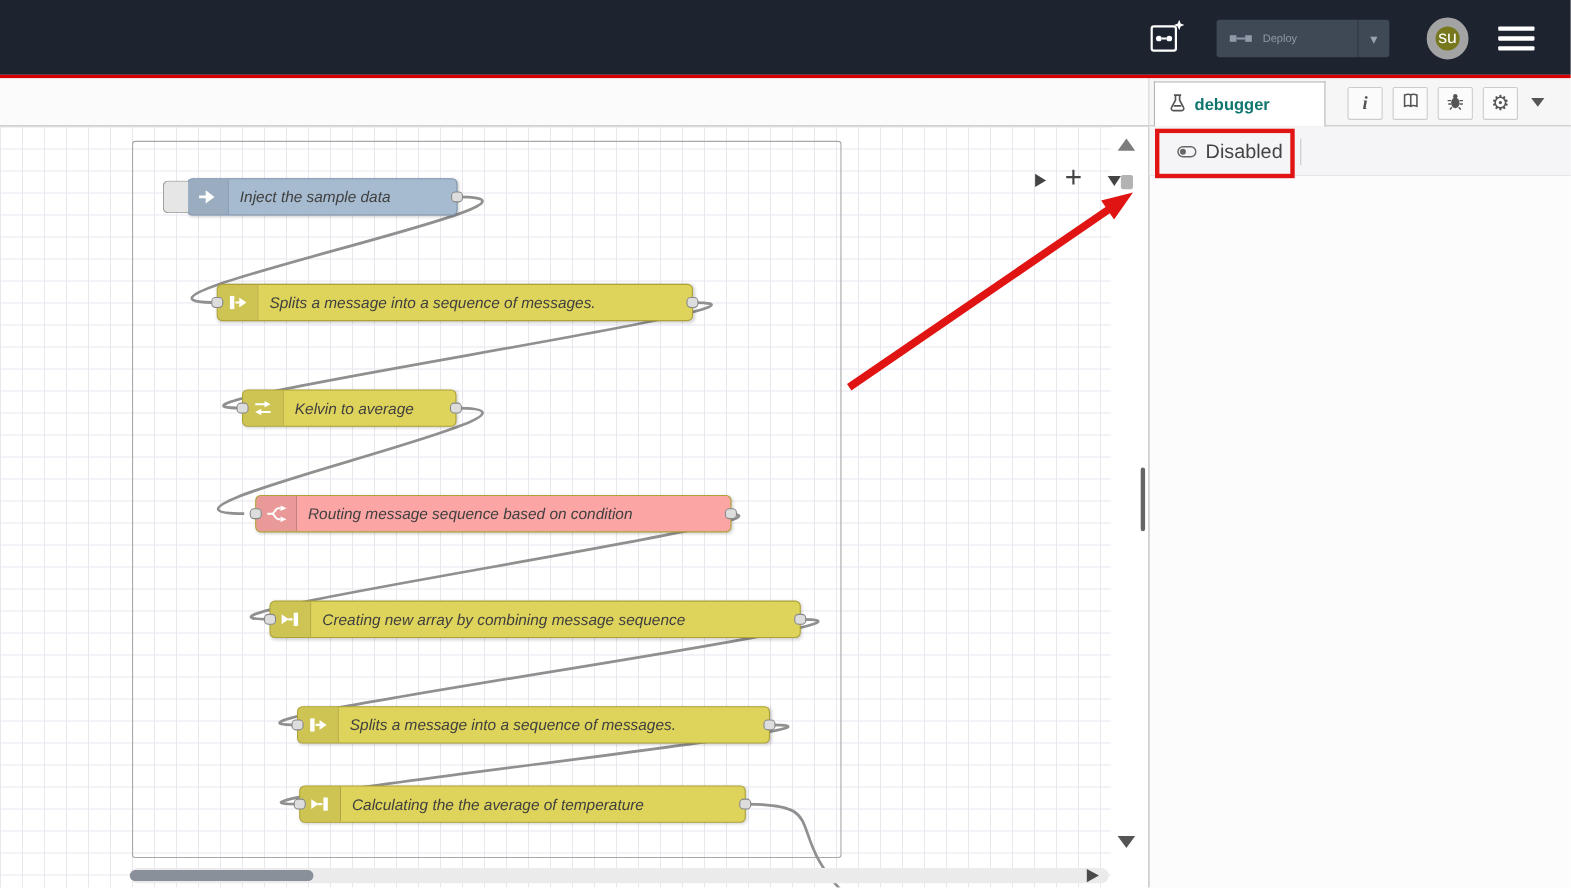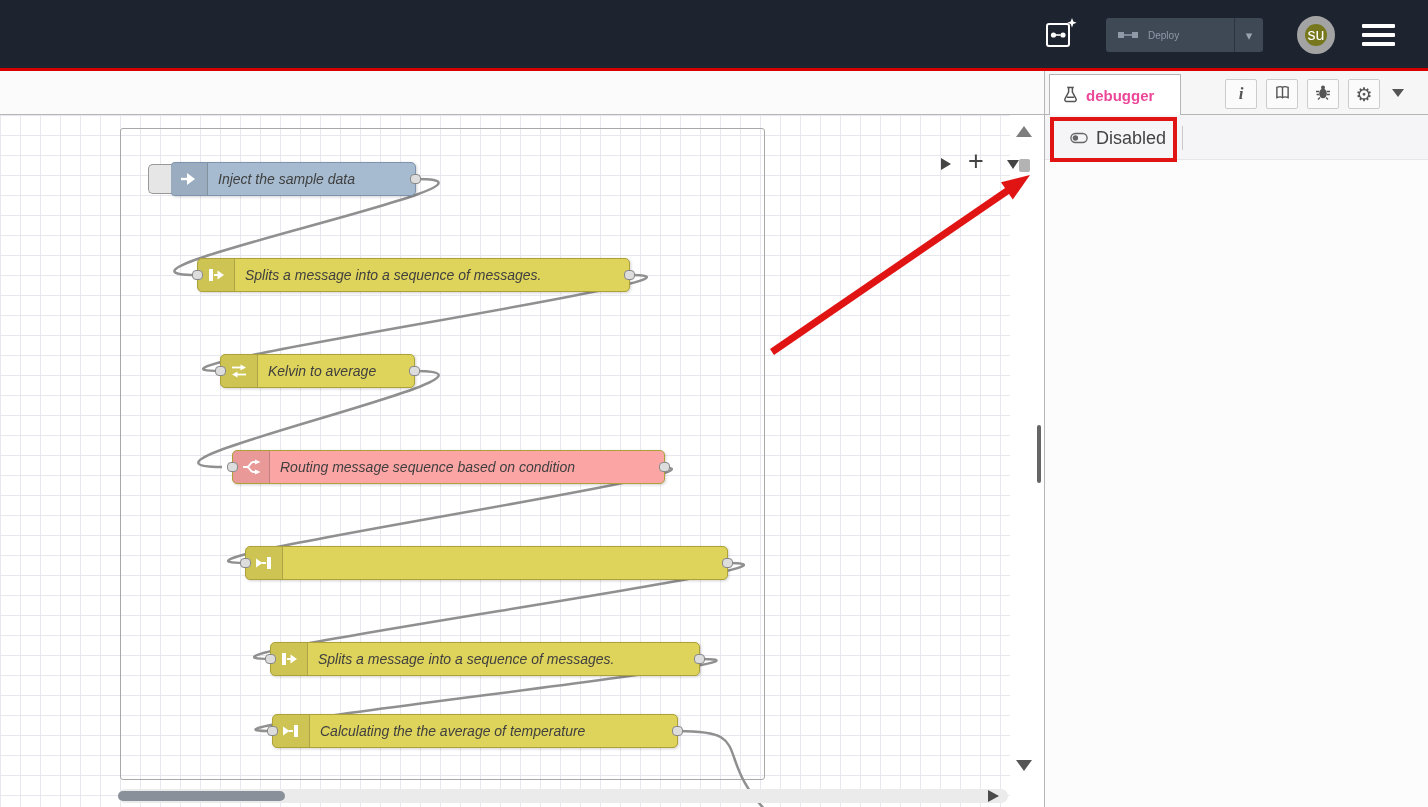--- a/index.html
+++ b/index.html
@@ -46,21 +46,21 @@
   .tri-down{position:absolute;left:1016px;top:645px;width:0;height:0;border-left:8px solid transparent;border-right:8px solid transparent;border-top:11px solid #555;cursor:pointer}
   .vthumb-right{position:absolute;left:1037px;top:310px;width:4px;height:58px;background:#666;border-radius:2px;cursor:pointer}
 
   .hscroll{position:absolute;left:118px;top:789px;width:890px;height:14px;background:#ebebeb;border-radius:7px;z-index:6}
   .hthumb{position:absolute;left:0;top:2px;width:167px;height:10px;background:#8a909a;border-radius:5px;cursor:grab}
   .hs-arrow{position:absolute;left:988px;top:790px;width:0;height:0;border-left:11px solid #4a4a4a;border-top:6px solid transparent;border-bottom:6px solid transparent;z-index:7;cursor:pointer}
 
   
   .sidebar{position:absolute;left:1044px;top:71px;width:384px;height:736px;background:#fcfcfd;border-left:1px solid #b5b5b5}
   .sidebar-tabs{position:absolute;left:0;top:0;width:100%;height:44px;background:#f6f6f6;border-bottom:1px solid #b5b5b5}
-  .side-tab{position:absolute;left:4px;top:3px;width:132px;height:41px;background:#fff;border:1px solid #b5b5b5;border-bottom:none;display:flex;align-items:center;gap:8px;padding-left:13px;font-weight:bold;font-size:15px;color:#ec4899;z-index:2;cursor:pointer}
+  .side-tab{position:absolute;left:4px;top:3px;width:156px;height:41px;background:#fff;border:1px solid #b5b5b5;border-bottom:none;display:flex;align-items:center;gap:8px;padding-left:13px;font-weight:bold;font-size:15px;color:#0f766e;z-index:2;cursor:pointer}
   .side-btn{position:absolute;top:8px;width:32px;height:30px;background:#fbfbfb;border:1px solid #ccc;border-radius:2px;display:flex;align-items:center;justify-content:center;color:#555;cursor:pointer}
   .side-btn.b-info{left:180px;font-family:"Liberation Serif",serif;font-weight:bold;font-size:17px;font-style:italic}
   .side-btn.b-docs{left:221px}
   .side-btn.b-bug{left:262px}
   .side-btn.b-gear{left:303px;font-size:19px}
   .side-caret{position:absolute;left:347px;top:18px;width:0;height:0;border-top:8px solid #555;border-left:6px solid transparent;border-right:6px solid transparent;cursor:pointer}
 
   .sidebar-toolbar{position:absolute;left:0;top:44px;width:100%;height:45px;background:#f5f5f7;border-bottom:1px solid #e6e6ea}
   .disabled-btn{position:absolute;left:17px;top:9px;height:28px;display:flex;align-items:center;gap:8px;padding:0 8px;font-size:18px;color:#444;background:transparent;border:none;cursor:pointer}
   .tool-sep{position:absolute;left:137px;top:11px;width:1px;height:24px;background:#c9c9c9}
@@ -170,20 +170,21 @@
         <div class="port out"></div>
       </div>
       <div class="node" style="left: 245px; top: 431px; width: 483px; background: rgb(222, 211, 91); border-color: rgb(173, 162, 55);">
         <div class="icon-region">
           <svg width="18" height="16" viewBox="0 0 18 16">
             <path d="M1 3.5L7.5 8 1 12.5z" fill="#fff"></path>
             <path d="M7 8h4" stroke="#fff" stroke-width="2"></path>
             <rect x="12" y="2" width="4" height="12" fill="#fff"></rect>
           </svg>
         </div>
+        <span class="label">Creating new array by combining message sequence</span>
         <div class="port in"></div>
         <div class="port out"></div>
       </div>
       <div class="node" style="left: 270px; top: 527px; width: 430px; background: rgb(222, 211, 91); border-color: rgb(173, 162, 55);">
         <div class="icon-region">
           <svg width="18" height="16" viewBox="0 0 18 16">
             <rect x="2" y="2" width="4" height="12" fill="#fff"></rect>
             <path d="M7 8h4" stroke="#fff" stroke-width="2"></path>
             <path d="M10.5 3.5l6.5 4.5-6.5 4.5z" fill="#fff"></path>
           </svg>

